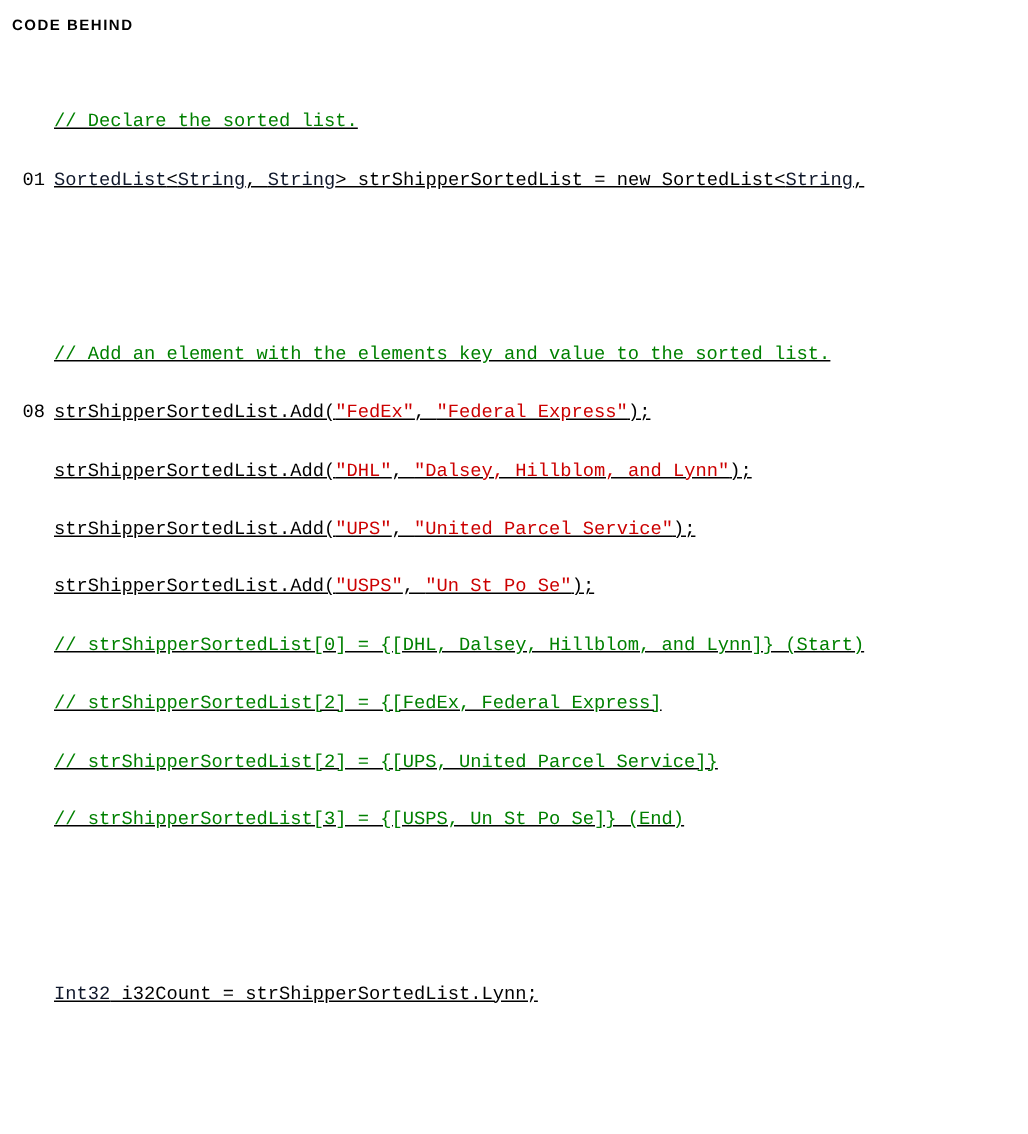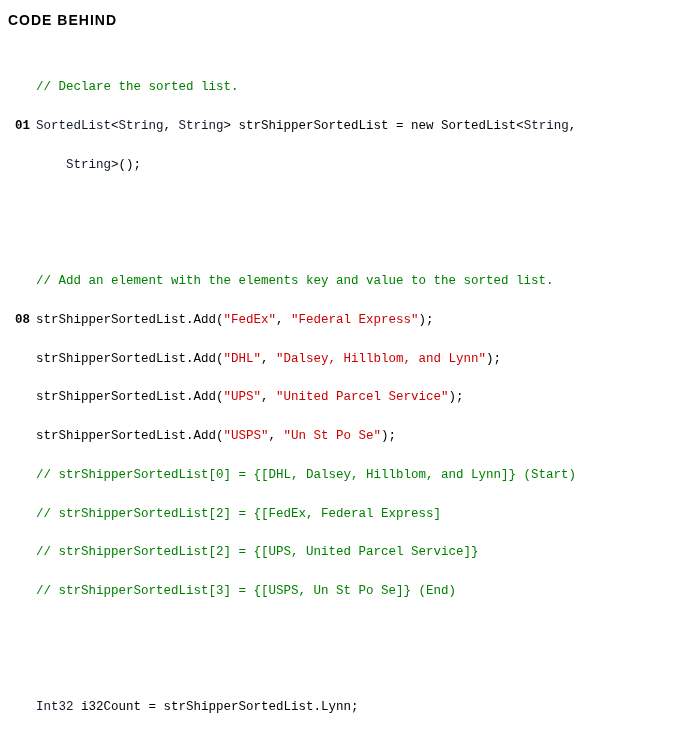--- a/index.html
+++ b/index.html
@@ -14,21 +14,21 @@
       font-size: 12.5px;
       line-height: 1.55;
       color: #000000;
       width: 685px;
       min-height: 756px;
       padding: 10px 10px 10px 8px;
     }
 
     .code-header {
       font-family: Arial, sans-serif;
-      font-size: 14px;
+      font-size: 10px;
       font-weight: bold;
       letter-spacing: 1px;
       color: #000000;
       margin-bottom: 8px;
     }
 
     .code-block {
       white-space: pre;
       font-family: 'Courier New', Courier, monospace;
       font-size: 12.5px;
@@ -43,26 +43,26 @@
 
     .line-num {
       display: inline-block;
       width: 28px;
       min-width: 28px;
       color: #000000;
       text-align: right;
       padding-right: 6px;
       flex-shrink: 0;
       user-select: none;
-      font-weight: bold;
     }
 
     .line-content {
       flex: 1;
       white-space: pre-wrap;
+      text-decoration: underline;
     }
 
     .indent {
       display: inline-block;
       width: 28px;
       min-width: 28px;
       flex-shrink: 0;
     }
     .comment { color: #008000; }
     .black { color: #000000; }
@@ -76,24 +76,20 @@
 
 <div class="code-block">
 
 <div class="line">
   <span class="indent"></span>
   <span class="line-content"><span class="comment">// Declare the sorted list.</span></span>
 </div>
 <div class="line">
   <span class="line-num">01</span>
   <span class="line-content"><span class="keyword">SortedList</span><span class="black">&lt;</span><span class="keyword">String</span><span class="black">, </span><span class="keyword">String</span><span class="black">&gt; strShipperSortedList = new SortedList&lt;</span><span class="keyword">String</span><span class="black">,</span></span>
-</div>
-<div class="line">
-  <span class="indent"></span>
-  <span class="line-content">    <span class="keyword">String</span><span class="black">&gt;();</span></span>
 </div>
 
 <div class="line">
   <span class="indent"></span>
   <span class="line-content"></span>
 </div>
 
 <div class="line">
   <span class="indent"></span>
   <span class="line-content"><span class="comment">// Add an element with the elements key and value to the sorted list.</span></span>

